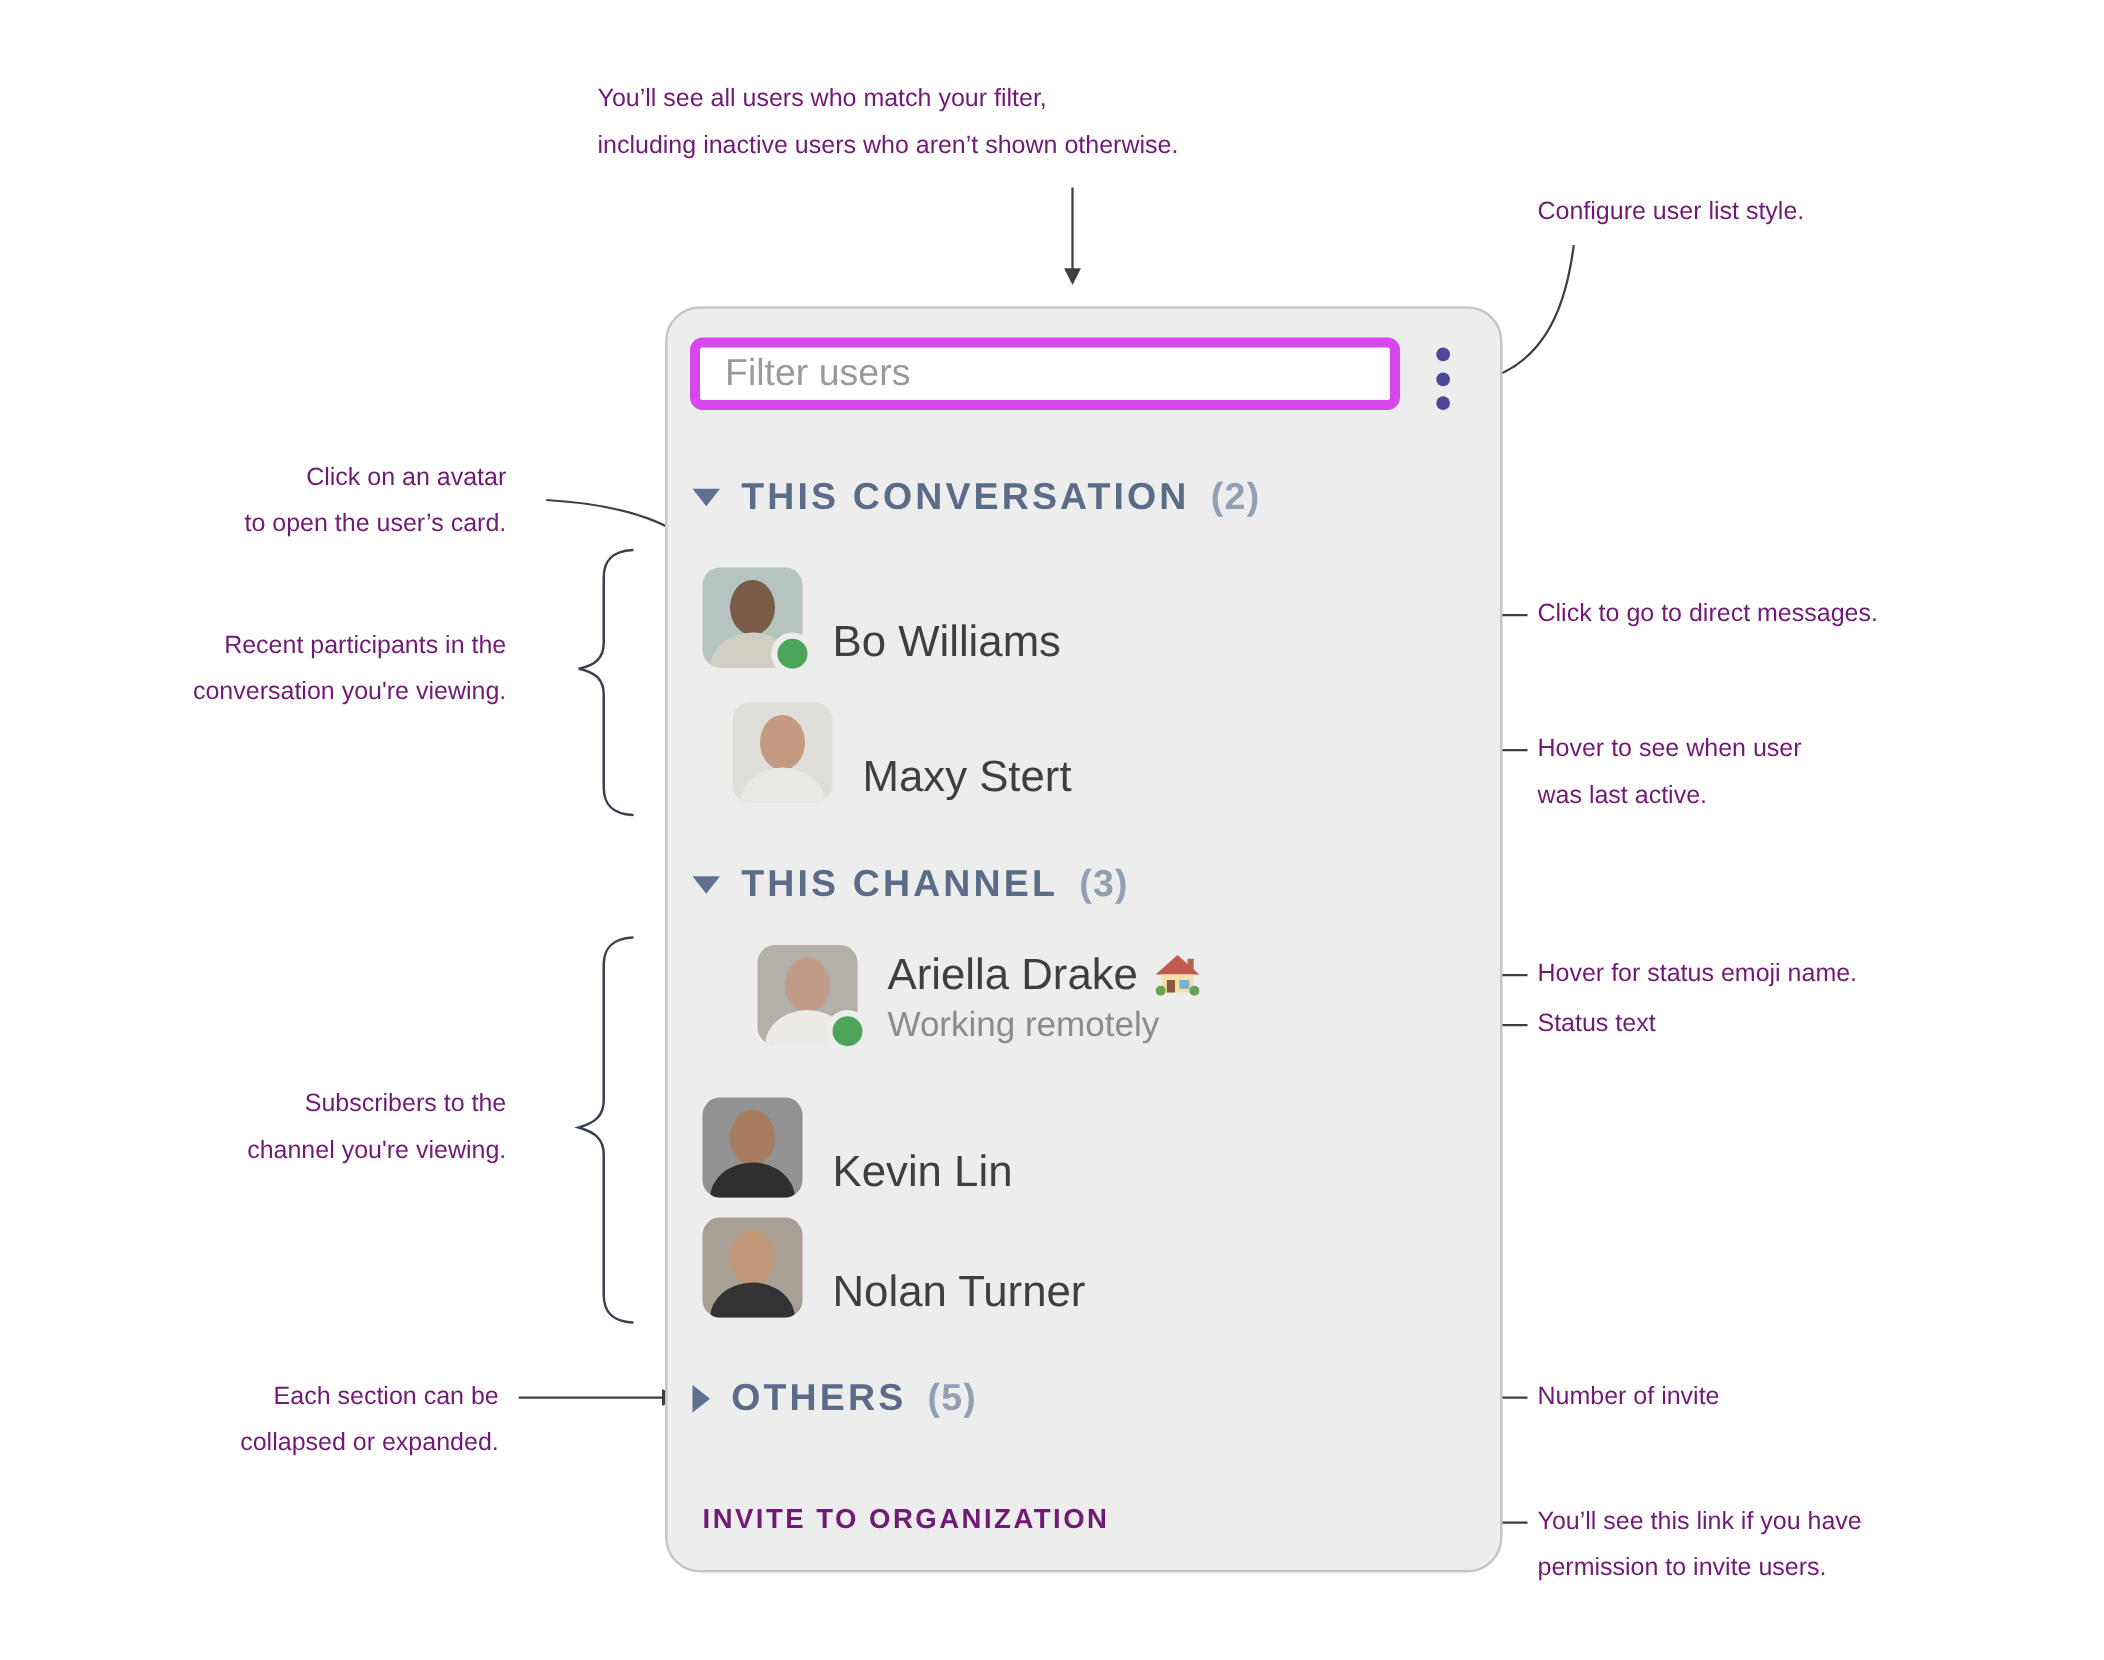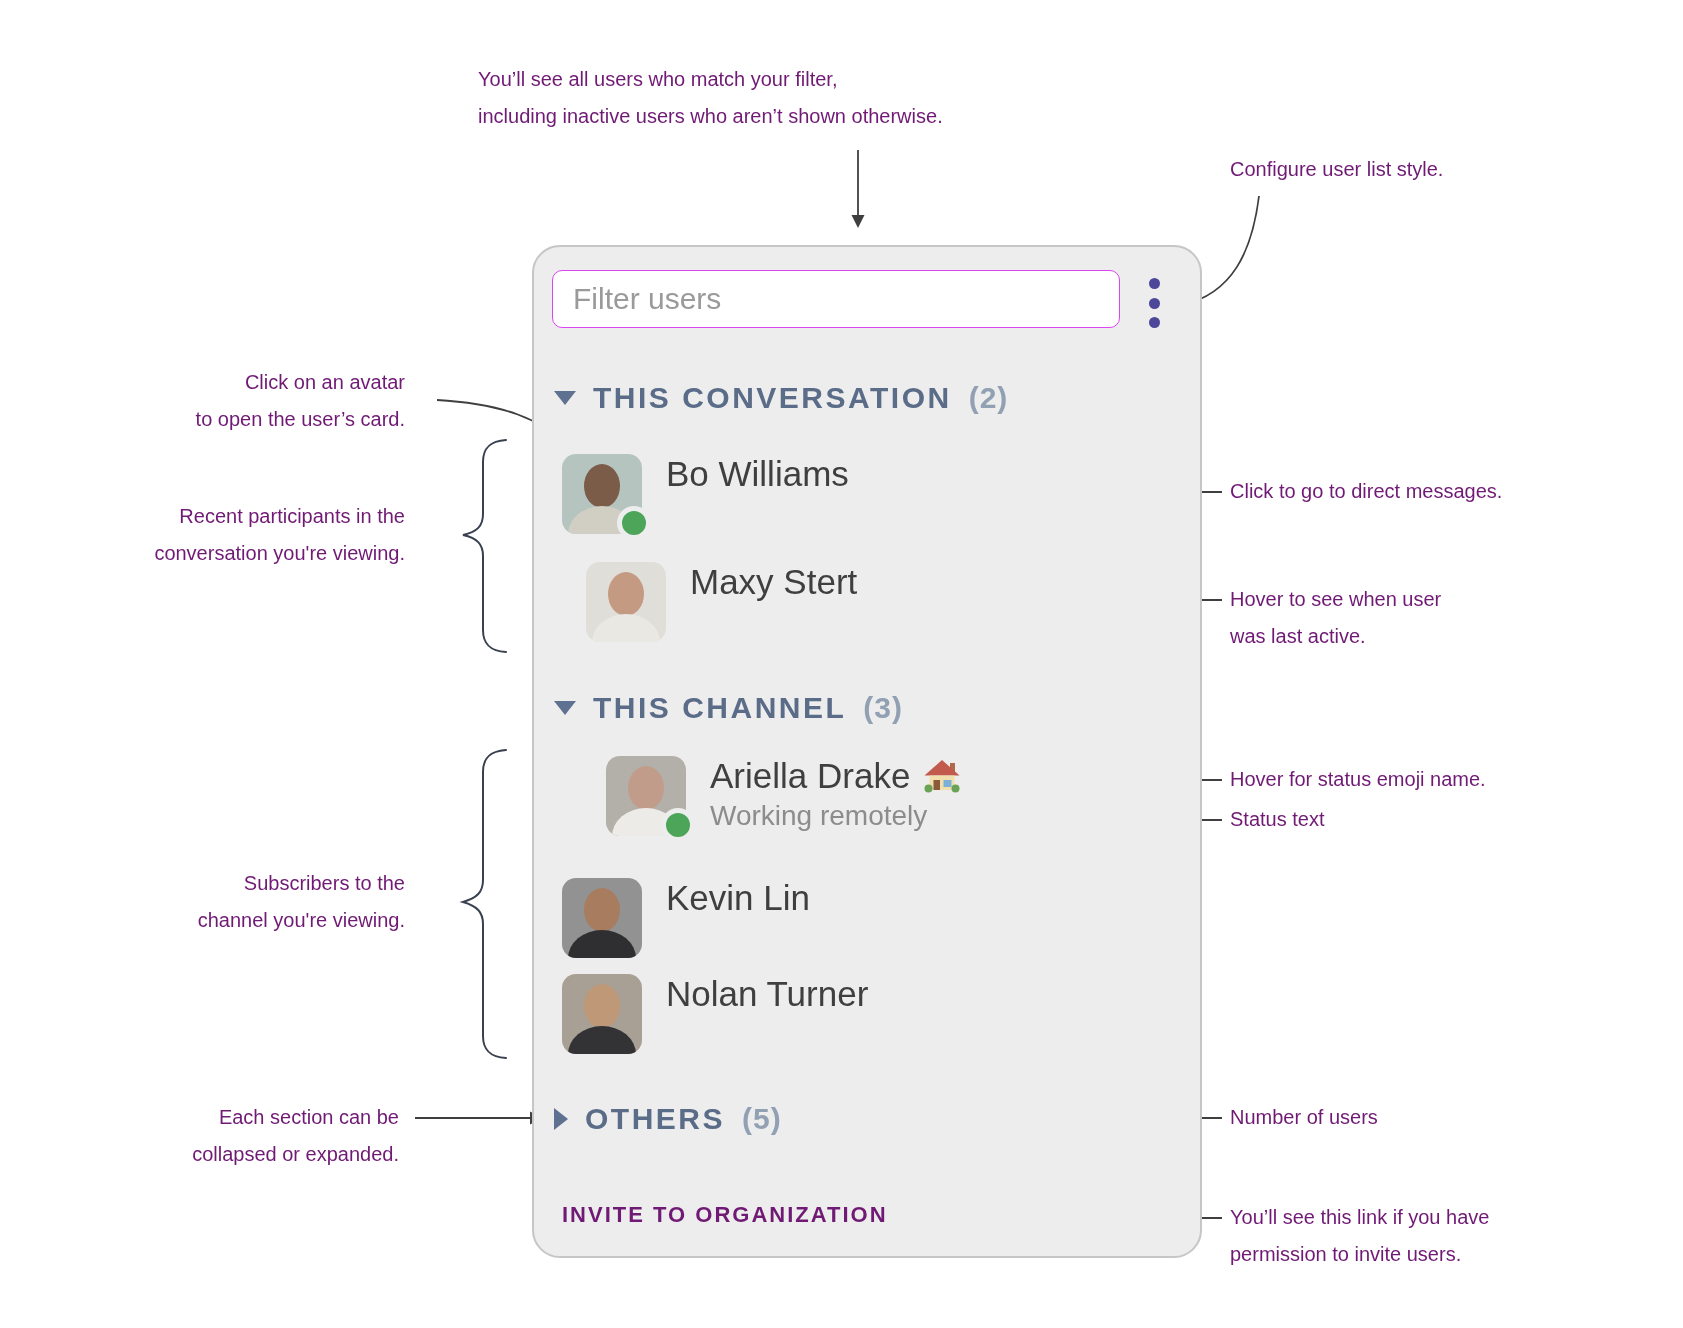--- a/index.html
+++ b/index.html
@@ -21,41 +21,41 @@
   
   .overlay{position:absolute;left:0;top:0;width:1683px;height:1328px;pointer-events:none;}
   
   .panel{
     position:absolute;left:532px;top:245px;width:670px;height:1013px;
     background:#ededed;border:2px solid #c6c6c6;border-radius:28px;
     box-sizing:border-box;
   }
   .filter-input{
     position:absolute;left:18px;top:23px;width:568px;height:58px;
-    box-sizing:border-box;border:1px solid #d946ef;border-radius:10px;
+    box-sizing:border-box;border:8px solid #d946ef;border-radius:10px;
     background:#ffffff;font-family:"Liberation Sans",sans-serif;
     font-size:30px;color:#333;padding:0 20px;outline:none;
   }
   .filter-input::placeholder{color:#9a9a9a;}
   .kebab{
     position:absolute;left:614px;top:31px;width:12px;height:50px;
     display:flex;flex-direction:column;justify-content:space-between;align-items:center;
     cursor:pointer;
   }
   .kebab .dot{width:11px;height:11px;border-radius:50%;background:#4c4798;}
   .section-header{
     position:absolute;left:20px;display:flex;align-items:center;gap:17px;
     cursor:pointer;
   }
   .tri-down{width:0;height:0;border-left:11px solid transparent;border-right:11px solid transparent;border-top:14px solid #5e7191;}
   .tri-right{width:0;height:0;border-top:11px solid transparent;border-bottom:11px solid transparent;border-left:14px solid #5e7191;}
   .sect-label{font-size:30px;font-weight:bold;letter-spacing:2.5px;color:#5a6c88;}
   .sect-count{font-size:30px;font-weight:bold;letter-spacing:1px;color:#91a0b2;}
   .user-row{
-    position:absolute;left:28px;display:flex;align-items:flex-start;gap:24px;height:80px;
+    position:absolute;left:28px;display:flex;align-items:flex-end;gap:24px;height:80px;
   }
   .avatar{
     position:relative;width:80px;height:80px;border-radius:14px;
     background:var(--bg);flex:0 0 auto;cursor:pointer;
   }
   .avatar .photo{
     position:absolute;inset:0;border-radius:14px;overflow:hidden;
   }
   .avatar .photo::before{ 
     content:"";position:absolute;top:10px;left:50%;transform:translateX(-50%);
@@ -149,21 +149,21 @@
     <div>Subscribers to the</div>
     <div>channel you're viewing.</div>
   </div>
 
   <div class="note r" style="right:1284px;top:1099px;">
     <div>Each section can be</div>
     <div>collapsed or expanded.</div>
   </div>
 
   <div class="note" style="left:1230px;top:1099px;">
-    <div>Number of users</div>
+    <div>Number of invite</div>
   </div>
 
   <div class="note" style="left:1230px;top:1199px;">
     <div>You’ll see this link if you have</div>
     <div>permission to invite users.</div>
   </div>
 
   <div class="panel">
 
     <input class="filter-input" type="text" placeholder="Filter users" style="">

